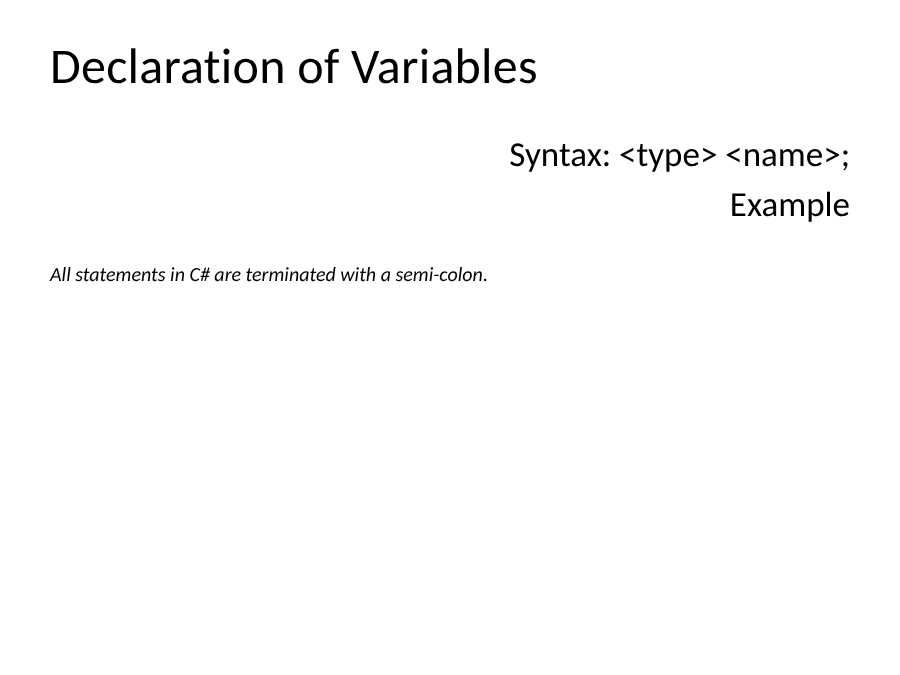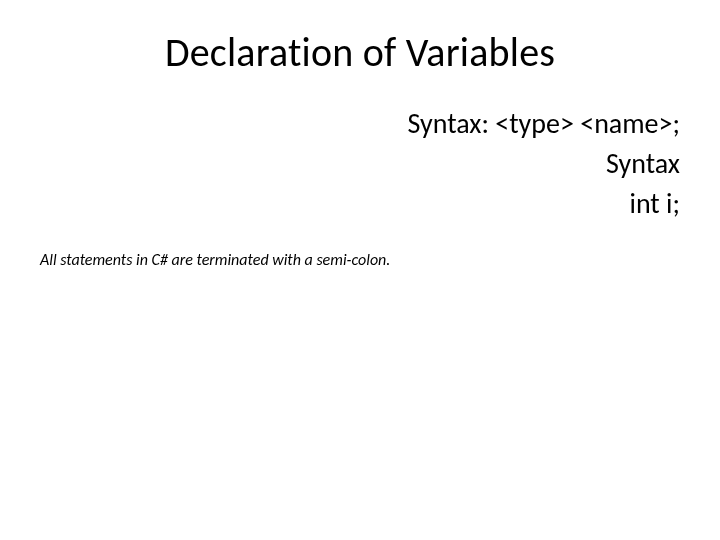--- a/index.html
+++ b/index.html
@@ -12,21 +12,20 @@
       height: 540px;
       background: #ffffff;
       font-family: Calibri, "Segoe UI", Arial, sans-serif;
       color: #000000;
       padding: 28px 40px 40px 40px;
       overflow: hidden;
     }
     .title {
       font-size: 40px;
       font-weight: 400;
-      text-align: center;
       margin-bottom: 28px;
       letter-spacing: 0.2px;
     }
     .body-text {
       font-size: 28px;
       line-height: 1.35;
       margin-bottom: 0;
       text-align: right;
     }
     .body-line {
@@ -38,17 +37,16 @@
       font-style: italic;
     }
   </style>
 </head>
 <body>
 
 <h1 class="title">Declaration of Variables</h1>
 
 <div class="body-text">
   <div class="body-line">Syntax: &lt;type&gt; &lt;name&gt;;</div>
-  <div class="body-line">Syntax</div>
-  <div class="body-line">int i;</div>
+  <div class="body-line">Example</div>
 </div>
 
 <div class="footer-text">All statements in C# are terminated with a semi-colon.</div>
 
 </body></html>

